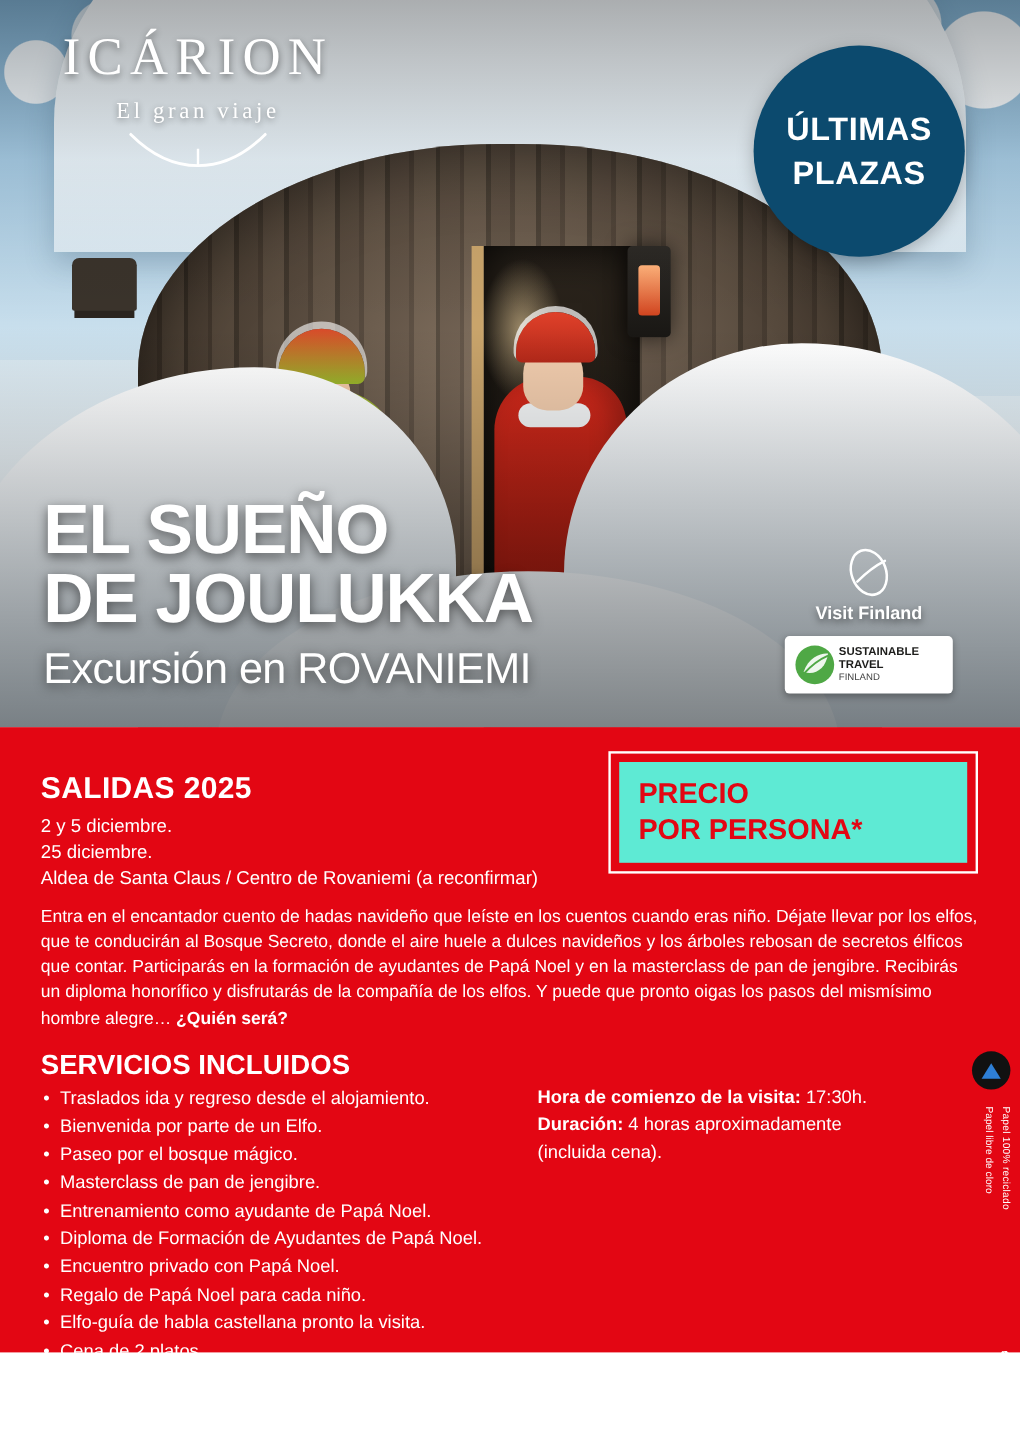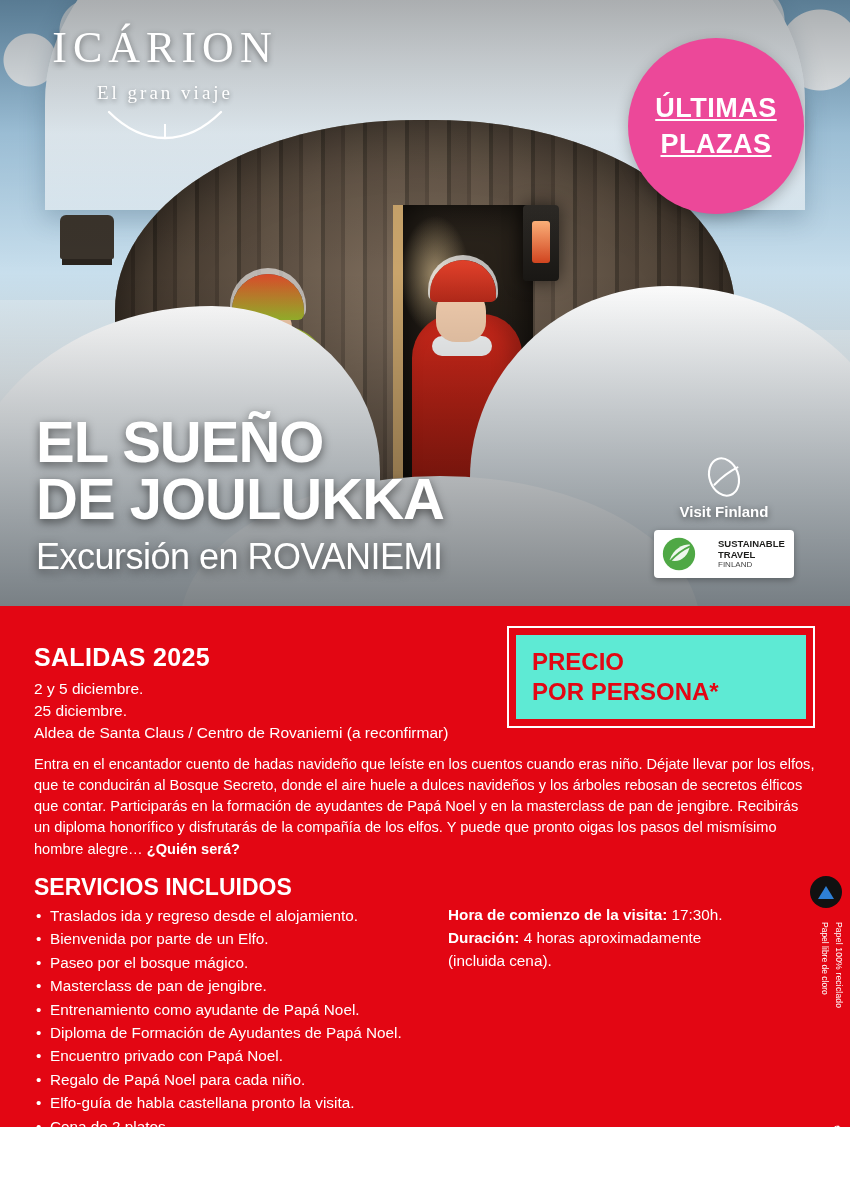--- a/index.html
+++ b/index.html
@@ -274,33 +274,32 @@
   }
 
   
   .badge {
     position: absolute;
     right: 46px;
     top: 38px;
     width: 176px;
     height: 176px;
     border-radius: 50%;
-    background: #ec4899;
+    background: #0c4a6e;
     color: #fff;
     display: flex;
     flex-direction: column;
     align-items: center;
     justify-content: center;
     font-weight: bold;
     font-size: 27px;
     line-height: 1.35;
     letter-spacing: .5px;
     z-index: 6;
     box-shadow: 0 4px 14px rgba(0,0,0,.25);
-    text-decoration: underline;
   }
 
   
   .hero-titles {
     position: absolute;
     left: 36px;
     bottom: 28px;
     z-index: 6;
     color: #fff;
     text-shadow: 0 3px 10px rgba(0,0,0,.55);
@@ -336,21 +335,21 @@
     margin-top: 3px;
     text-shadow: 0 2px 6px rgba(0,0,0,.5);
   }
   .stf {
     margin-top: 10px;
     background: #fff;
     border-radius: 4px;
     padding: 7px 8px;
     display: flex;
     align-items: center;
-    gap: 22px;
+    gap: 3px;
     box-shadow: 0 2px 6px rgba(0,0,0,.3);
   }
   .stf .leaf { width: 34px; height: 34px; flex: none; }
   .stf .stf-text {
     font-size: 9.5px;
     font-weight: bold;
     color: #1d1d1b;
     line-height: 1.18;
     text-align: left;
   }

